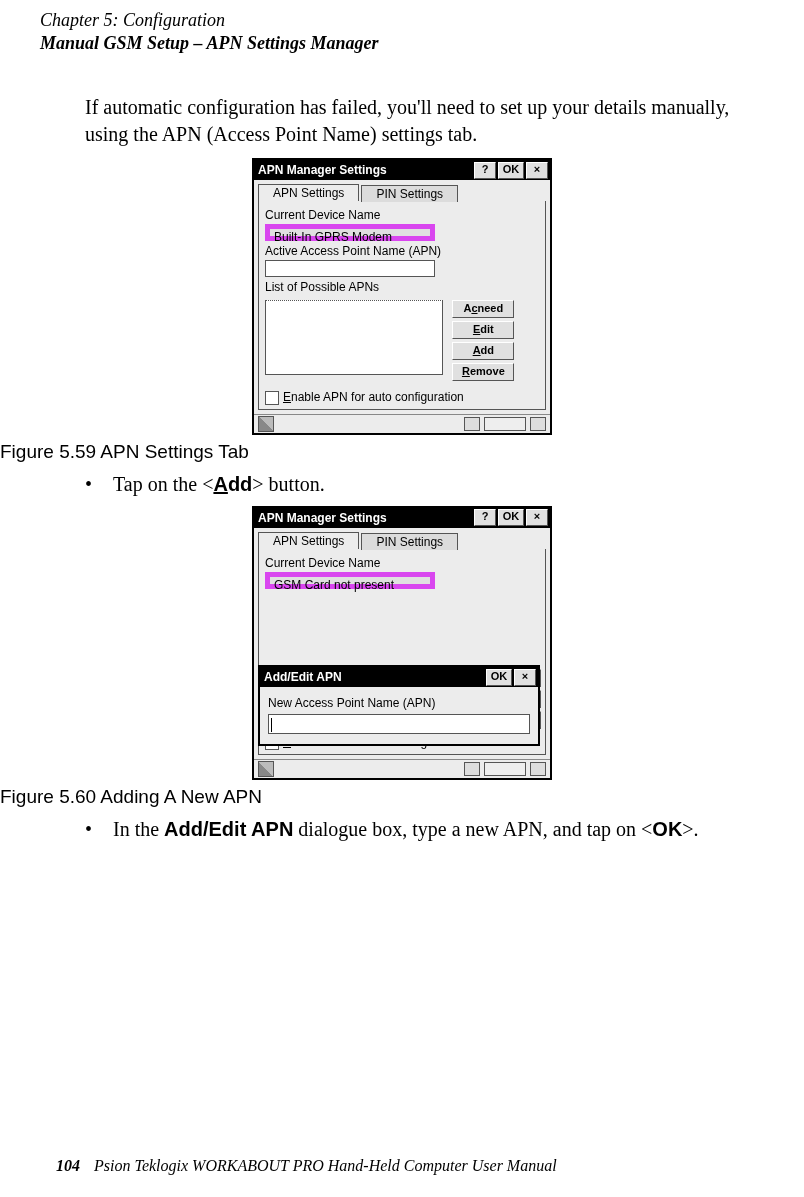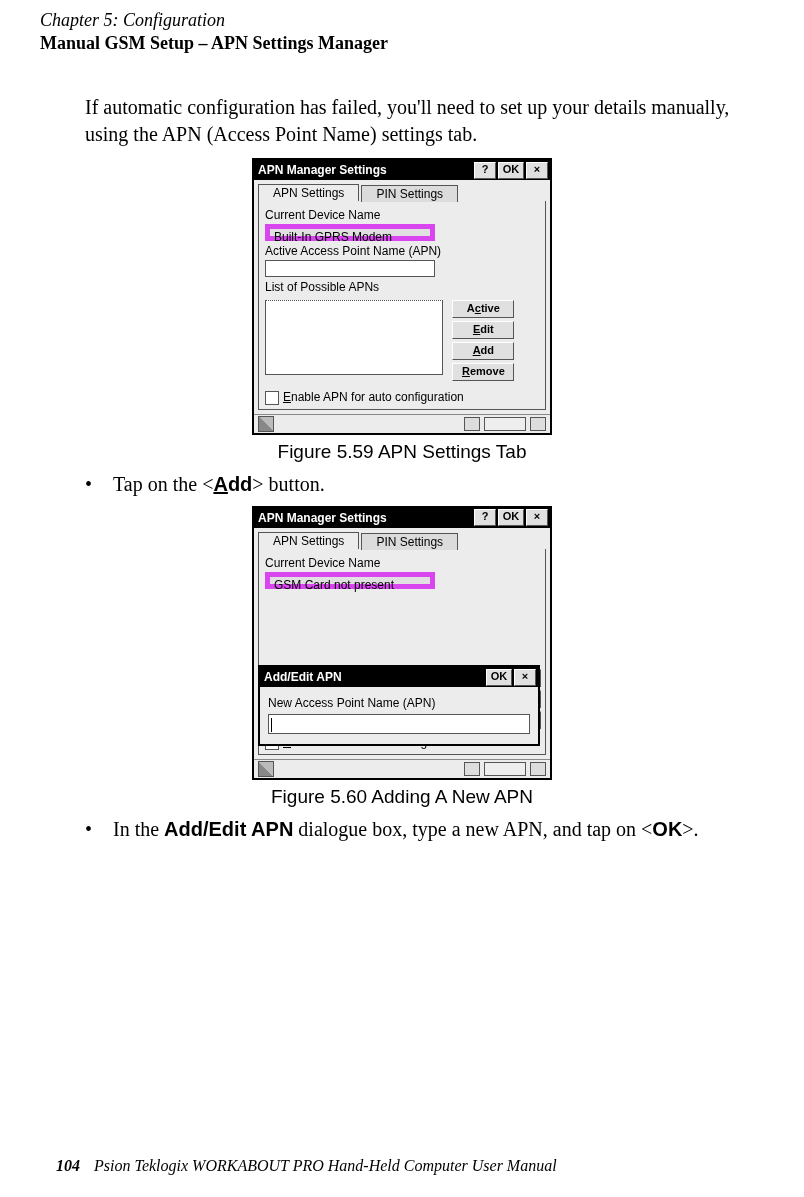--- a/index.html
+++ b/index.html
@@ -13,39 +13,40 @@
     position: relative;
   }
   .header {
     padding: 10px 7px 0 40px;
   }
   .chapter-line {
     font-style: italic;
     font-size: 18px;
   }
   .section-line {
+    font-style: italic;
     font-weight: bold;
     font-size: 18px;
     margin-top: 2px;
   }
   .body-text {
     font-size: 20px;
     line-height: 1.35;
     margin: 40px 50px 10px 85px;
   }
   .bullet-line {
     font-size: 20px;
     margin: 10px 50px 10px 85px;
   }
   .bullet-line .dot {
     display:inline-block;
     width: 28px;
   }
   .figure-caption {
-    text-align: center;
+    text-align: left;
     font-family: Arial, Helvetica, sans-serif;
     font-size: 19px;
     margin: 6px 0 10px 0;
   }
   .cond-bold {
     font-family: Arial, Helvetica, sans-serif;
     font-weight: bold;
   }
   .underline-acc {
     text-decoration: underline;
@@ -219,21 +220,21 @@
     </div>
     <div class="content">
       <div class="lbl">Current Device Name</div>
       <div class="field gray">Built-In GPRS Modem</div>
       <div class="lbl">Active Access Point Name (APN)</div>
       <div class="field"></div>
       <div class="lbl">List of Possible APNs</div>
       <div>
         <div class="listbox"></div>
         <div class="sidebtns">
-          <div class="btn"><span>A</span><span class="underline-acc">c</span><span>tive</span></div>
+          <div class="btn"><span>A</span><span class="underline-acc">c</span><span>need</span></div>
           <div class="btn"><span class="underline-acc">E</span><span>dit</span></div>
           <div class="btn"><span class="underline-acc">A</span><span>dd</span></div>
           <div class="btn"><span class="underline-acc">R</span><span>emove</span></div>
         </div>
       </div>
       <div class="checkbox-line">
         <span class="checkbox"></span><span class="underline-acc">E</span><span>nable APN for auto configuration</span>
       </div>
     </div>
     <div class="taskbar">

